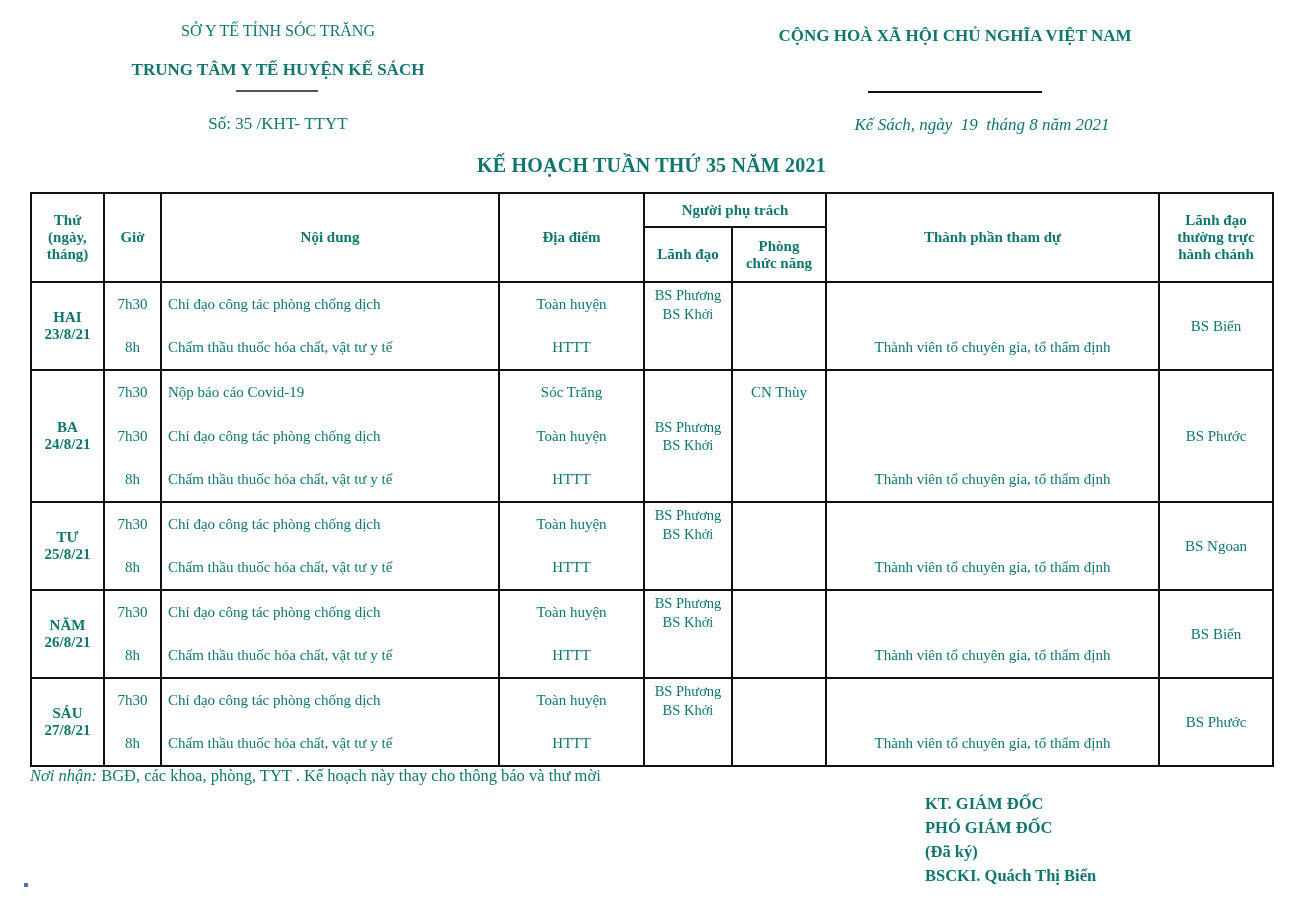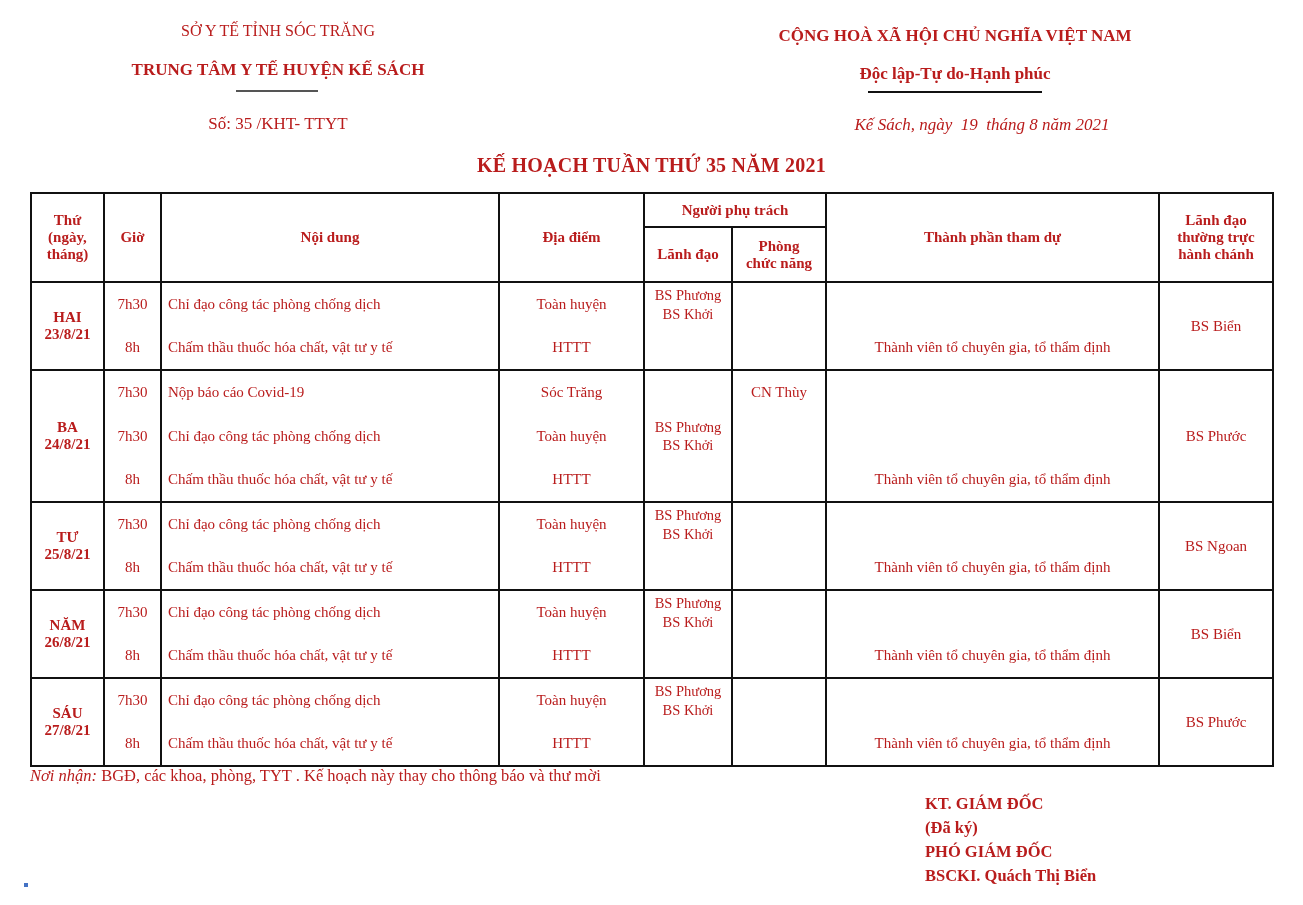--- a/index.html
+++ b/index.html
@@ -2,21 +2,21 @@
 <html><head>
 <meta charset="utf-8">
 <style>
   * { margin:0; padding:0; box-sizing:border-box; }
   html,body { background:#e9e9e9; }
   .page {
     position:relative;
     width:1303px; height:905px;
     background:#ffffff;
     font-family:"Liberation Serif","DejaVu Serif",serif;
-    color:#b91c1c;
+    color:#0f766e;
     overflow:hidden;
   }
   .abs { position:absolute; }
   .center { text-align:center; }
   .pre { white-space:pre-line; }
   .i { font-style:italic;text-align:right; }
 
   .hdr-line1 { top:22px; left:78px; width:400px; font-size:16px; }
   .hdr-line2 { top:60px; left:78px; width:400px; font-size:17px; font-weight:bold; }
   .hdr-div-left { top:90px; left:236px; width:82px; height:2px; background:#555; }
@@ -66,21 +66,20 @@
 <body>
 
 <div class="page">
 
   <div class="abs center hdr-line1">SỞ Y TẾ TỈNH SÓC TRĂNG</div>
   <div class="abs center hdr-line2">TRUNG TÂM Y TẾ HUYỆN KẾ SÁCH</div>
   <div class="abs hdr-div-left"></div>
   <div class="abs center hdr-docnum">Số: 35 /KHT- TTYT</div>
 
   <div class="abs center nat-line1">CỘNG HOÀ XÃ HỘI CHỦ NGHĨA VIỆT NAM</div>
-  <div class="abs center nat-line2">Độc lập-Tự do-Hạnh phúc</div>
   <div class="abs hdr-div-right"></div>
   <div class="abs center date-line">Kế Sách, ngày  19  tháng 8 năm 2021</div>
 
   <div class="abs center doc-title">KẾ HOẠCH TUẦN THỨ 35 NĂM 2021</div>
 
   <table class="sched">
     <colgroup>
       <col style="width:73px">
         <col style="width:57px">
         <col style="width:338px">
@@ -221,19 +220,19 @@
         </tr>
       </tbody>
   </table>
 
   <div class="abs footer-line">
     <span class="i">Nơi nhận:</span><span>  BGĐ, các khoa, phòng, TYT . Kế hoạch này thay cho thông báo và thư mời</span>
   </div>
 
   <div class="abs sig-block">
     <div>KT. GIÁM ĐỐC</div>
+    <div>PHÓ GIÁM ĐỐC</div>
     <div>(Đã ký)</div>
-    <div>PHÓ GIÁM ĐỐC</div>
     <div>BSCKI. Quách Thị Biển</div>
   </div>
 
   <div class="abs artifact-dot" style="background: rgb(68, 114, 196);"></div>
 </div>
 
 </body></html>

